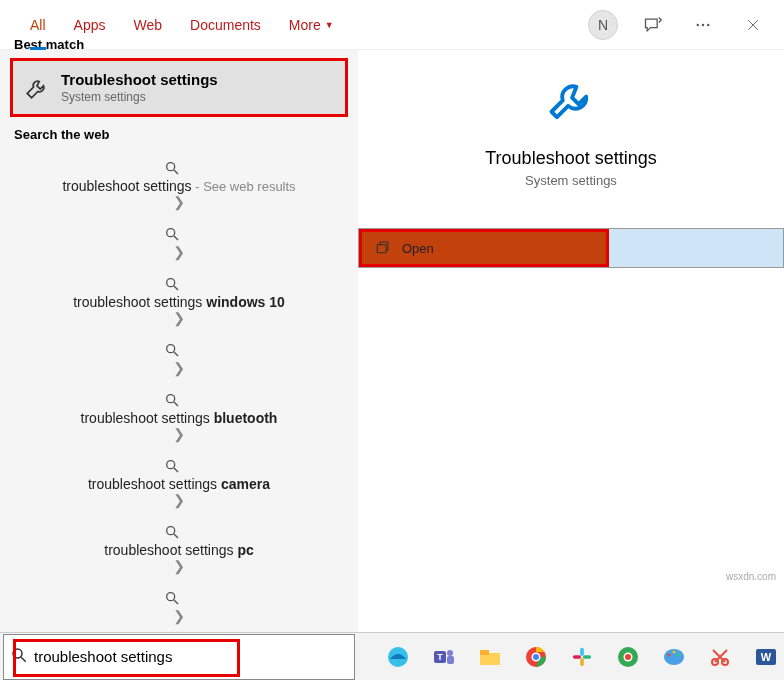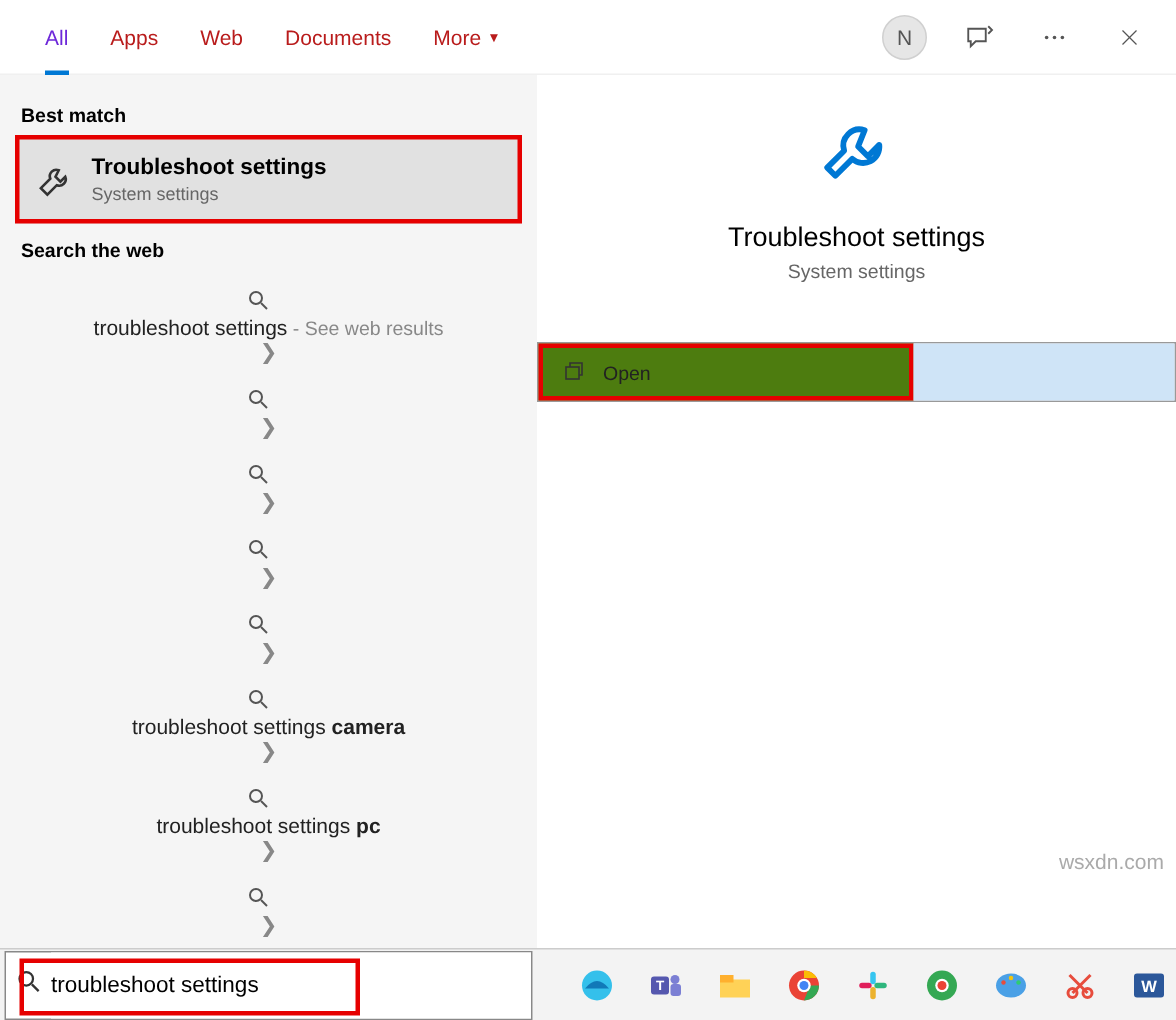--- a/index.html
+++ b/index.html
@@ -1,20 +1,20 @@
 <!DOCTYPE html>
 <html><head>
 <meta charset="utf-8">
 <style>
 * { margin: 0; padding: 0; box-sizing: border-box; font-family: "Segoe UI", Arial, sans-serif; }
 body { width: 784px; height: 680px; background: #fff; overflow: hidden; position: relative; }
 
 .tabs { display: flex; align-items: center; height: 50px; padding: 0 16px; border-bottom: 1px solid #f0f0f0; }
 .tab { padding: 0 14px; height: 50px; display: flex; align-items: center; font-size: 14px; color: #b91c1c; cursor: pointer; position: relative; }
-.tab.active { color: #6d28d9; }
+.tab.active { color: #c2410c; }
 .tab.active::after { content: ""; position: absolute; bottom: 0; left: 14px; right: 14px; height: 3px; background: #0078d4; }
 .tab .caret { margin-left: 4px; font-size: 9px; }
 
 .tabs-right { margin-left: auto; display: flex; align-items: center; gap: 20px; }
 .avatar { width: 30px; height: 30px; border-radius: 50%; background: #e6e6e6; display: flex; align-items: center; justify-content: center; font-size: 14px; color: #555; border: 1px solid #d0d0d0; }
 .icon-btn { width: 30px; height: 30px; display: flex; align-items: center; justify-content: center; color: #555; cursor: pointer; }
 .close-btn svg { width: 14px; height: 14px; }
 
 .main { display: flex; height: 582px; }
 .left { width: 358px; background: #f5f5f5; display: flex; flex-direction: column; justify-content: flex-end; }
@@ -34,33 +34,33 @@
 .result-item .text .bold { font-weight: 600; }
 .result-item .text .hint { color: #888; font-size: 13px; }
 .result-item .chevron { color: #888; font-size: 14px; }
 
 .preview-head { display: flex; flex-direction: column; align-items: center; padding-top: 24px; }
 .preview-icon { width: 56px; height: 56px; display: flex; align-items: center; justify-content: center; color: #0078d4; }
 .preview-title { font-size: 18px; margin-top: 18px; color: #000; }
 .preview-sub { font-size: 13px; color: #666; margin-top: 4px; }
 
 .action-bar { margin-top: 40px; display: flex; border: 1px solid #999; }
-.open-btn { flex: 0 0 250px; border: 3px solid #e60000; background: #4d7c0f; display: flex; align-items: center; padding: 8px 12px; cursor: pointer; font-size: 13px; color: #222; }
+.open-btn { flex: 0 0 250px; border: 3px solid #e60000; background: #c2410c; display: flex; align-items: center; padding: 8px 12px; cursor: pointer; font-size: 13px; color: #222; }
 .open-btn svg { margin-right: 12px; }
 .action-rest { flex: 1; background: #cfe4f7; }
 
 .bottom { position: absolute; bottom: 0; left: 0; right: 0; height: 48px; display: flex; align-items: center; background: #f3f3f3; border-top: 1px solid #ccc; }
 .search-wrap { width: 352px; height: 46px; border: 1px solid #888; display: flex; align-items: center; background: #fff; margin-left: 3px; }
 .search-wrap .mag { margin: 0 6px; color: #444; }
 .search-wrap input { border: none; outline: none; font-size: 15px; flex: 1; height: 100%; }
 .red-frame { position: absolute; left: 9px; top: 4px; width: 227px; height: 38px; border: 3px solid #e60000; pointer-events: none; }
 
 .taskbar { flex: 1; display: flex; align-items: center; justify-content: flex-start; padding-left: 30px; gap: 20px; }
 .tb-icon { width: 26px; height: 26px; border-radius: 4px; display: flex; align-items: center; justify-content: center; cursor: pointer; }
-.watermark { position: absolute; right: 8px; bottom: 50px; font-size: 14px; color: #aaa; }
+.watermark { position: absolute; right: 8px; bottom: 50px; font-size: 10px; color: #aaa; }
 </style>
 </head>
 <body>
 
 <div class="tabs">
   <div class="tab active">All</div>
   <div class="tab">Apps</div>
   <div class="tab">Web</div>
   <div class="tab">Documents</div>
   <div class="tab">
@@ -127,38 +127,40 @@
     </span>
     <span class="chevron">❯</span>
         </div>
         <div class="result-item">
     <span class="search-icon">
       <svg width="16" height="16" viewBox="0 0 24 24" fill="none" stroke="#555" stroke-width="2">
               <circle cx="10" cy="10" r="6"></circle>
               <line x1="15" y1="15" x2="21" y2="21"></line>
             </svg>
     </span>
-    <span class="chevron">❯</span>
-        </div>
-        <div class="result-item">
-    <span class="search-icon">
-      <svg width="16" height="16" viewBox="0 0 24 24" fill="none" stroke="#555" stroke-width="2">
-              <circle cx="10" cy="10" r="6"></circle>
-              <line x1="15" y1="15" x2="21" y2="21"></line>
-            </svg>
-    </span>
-    <span class="chevron">❯</span>
-        </div>
-        <div class="result-item">
-    <span class="search-icon">
-      <svg width="16" height="16" viewBox="0 0 24 24" fill="none" stroke="#555" stroke-width="2">
-              <circle cx="10" cy="10" r="6"></circle>
-              <line x1="15" y1="15" x2="21" y2="21"></line>
-            </svg>
-    </span>
+    <span class="text">troubleshoot settings <span class="bold">windows 10</span><span class="hint"></span></span>
+    <span class="chevron">❯</span>
+        </div>
+        <div class="result-item">
+    <span class="search-icon">
+      <svg width="16" height="16" viewBox="0 0 24 24" fill="none" stroke="#555" stroke-width="2">
+              <circle cx="10" cy="10" r="6"></circle>
+              <line x1="15" y1="15" x2="21" y2="21"></line>
+            </svg>
+    </span>
+    <span class="chevron">❯</span>
+        </div>
+        <div class="result-item">
+    <span class="search-icon">
+      <svg width="16" height="16" viewBox="0 0 24 24" fill="none" stroke="#555" stroke-width="2">
+              <circle cx="10" cy="10" r="6"></circle>
+              <line x1="15" y1="15" x2="21" y2="21"></line>
+            </svg>
+    </span>
+    <span class="text">troubleshoot settings <span class="bold">bluetooth</span><span class="hint"></span></span>
     <span class="chevron">❯</span>
         </div>
         <div class="result-item">
     <span class="search-icon">
       <svg width="16" height="16" viewBox="0 0 24 24" fill="none" stroke="#555" stroke-width="2">
               <circle cx="10" cy="10" r="6"></circle>
               <line x1="15" y1="15" x2="21" y2="21"></line>
             </svg>
     </span>
     <span class="text">troubleshoot settings <span class="bold">camera</span><span class="hint"></span></span>

